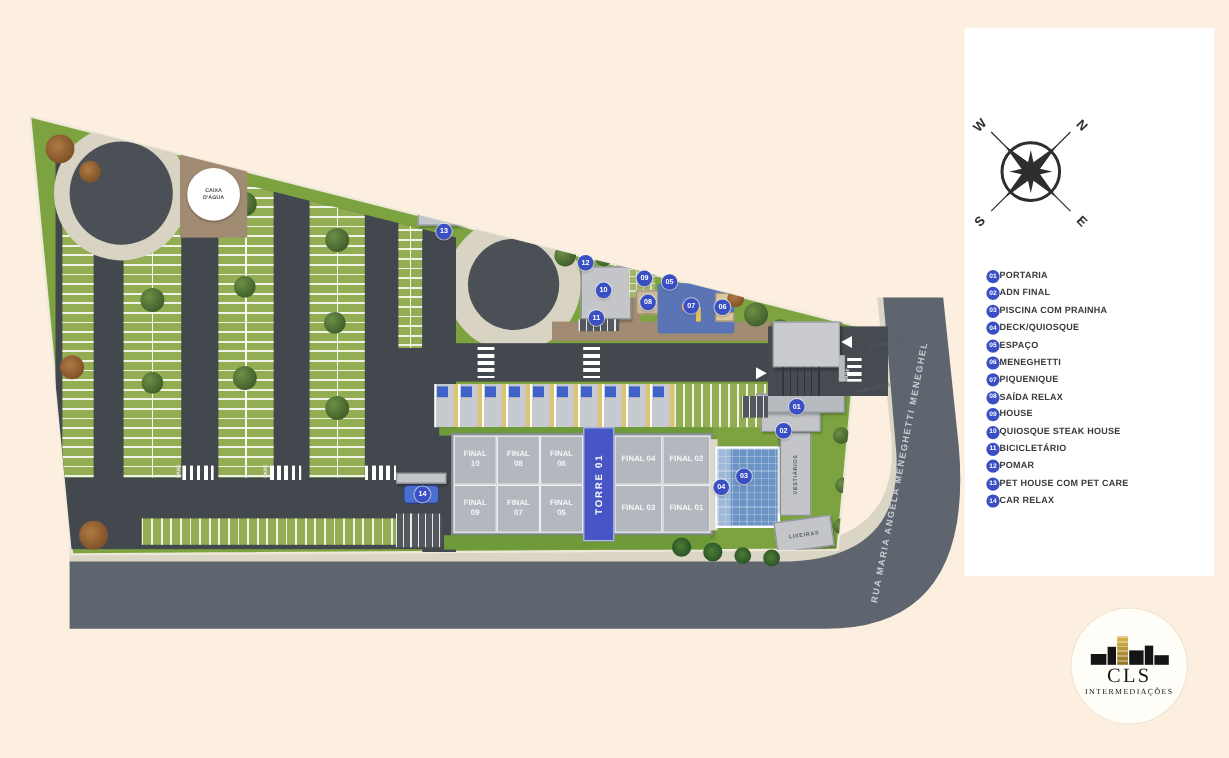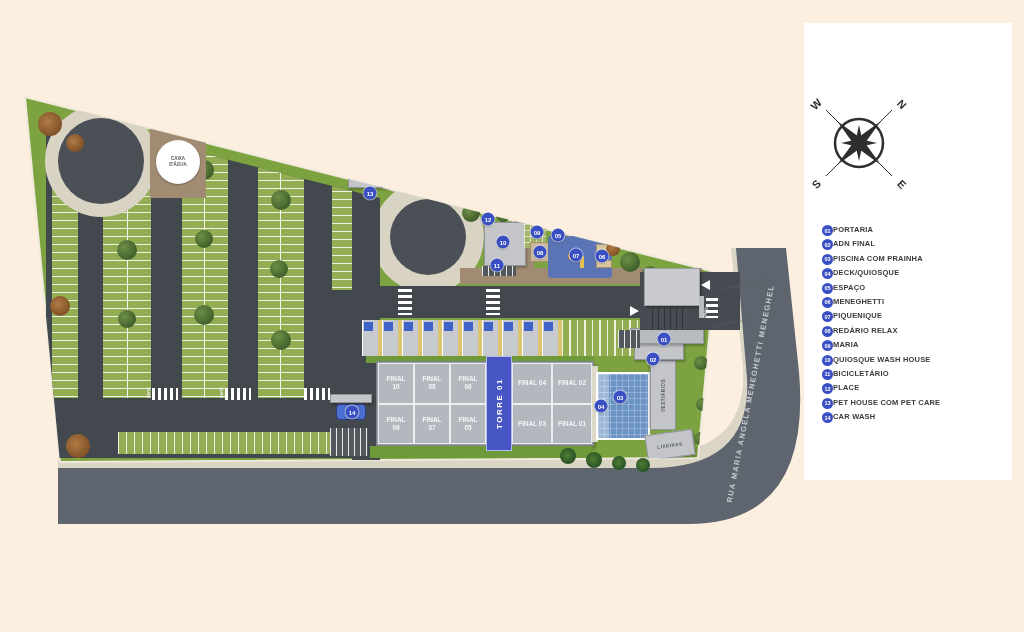--- a/index.html
+++ b/index.html
@@ -278,42 +278,54 @@
         <div class="lgrow">
           <span class="lgmk">06</span>
           <span class="lglab">MENEGHETTI</span>
         </div>
         <div class="lgrow">
           <span class="lgmk">07</span>
           <span class="lglab">PIQUENIQUE</span>
         </div>
         <div class="lgrow">
           <span class="lgmk">08</span>
-          <span class="lglab">REDÁRIO RELAX</span>
+          <span class="lglab">SAÍDA RELAX</span>
         </div>
         <div class="lgrow">
           <span class="lgmk">09</span>
-          <span class="lglab">MARIA</span>
+          <span class="lglab">HOUSE</span>
         </div>
         <div class="lgrow">
           <span class="lgmk">10</span>
-          <span class="lglab">QUIOSQUE WASH HOUSE</span>
+          <span class="lglab">QUIOSQUE STEAK HOUSE</span>
         </div>
         <div class="lgrow">
           <span class="lgmk">11</span>
           <span class="lglab">BICICLETÁRIO</span>
         </div>
         <div class="lgrow">
           <span class="lgmk">12</span>
-          <span class="lglab">PLACE</span>
+          <span class="lglab">POMAR</span>
         </div>
         <div class="lgrow">
           <span class="lgmk">13</span>
           <span class="lglab">PET HOUSE COM PET CARE</span>
         </div>
         <div class="lgrow">
           <span class="lgmk">14</span>
-          <span class="lglab">CAR WASH</span>
+          <span class="lglab">CAR RELAX</span>
         </div>
       </div>
   </div>
 
+  <div id="logo">
+    <div class="sky">
+      <div class="skb" style="width:13px;height:9px"></div>
+      <div class="skb" style="width:7px;height:15px"></div>
+      <div class="skg" style="width:9px;height:24px"></div>
+      <div class="skb" style="width:12px;height:12px"></div>
+      <div class="skb" style="width:7px;height:16px"></div>
+      <div class="skb" style="width:12px;height:8px"></div>
+    </div>
+    <div class="logoname">CLS</div>
+    <div class="logosub">INTERMEDIAÇÕES</div>
+  </div>
 </div>
 
 </body></html>

